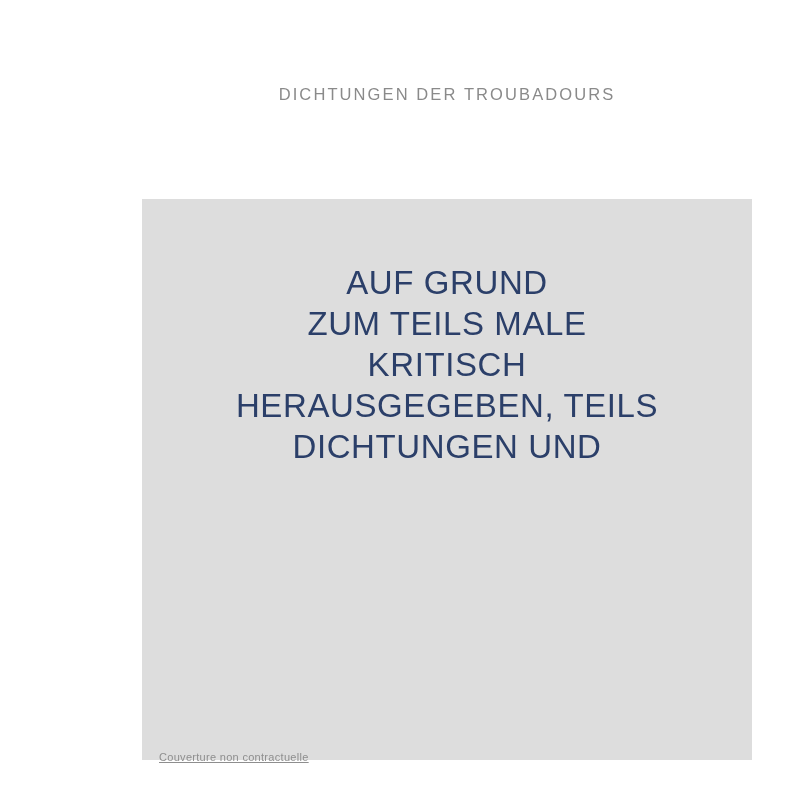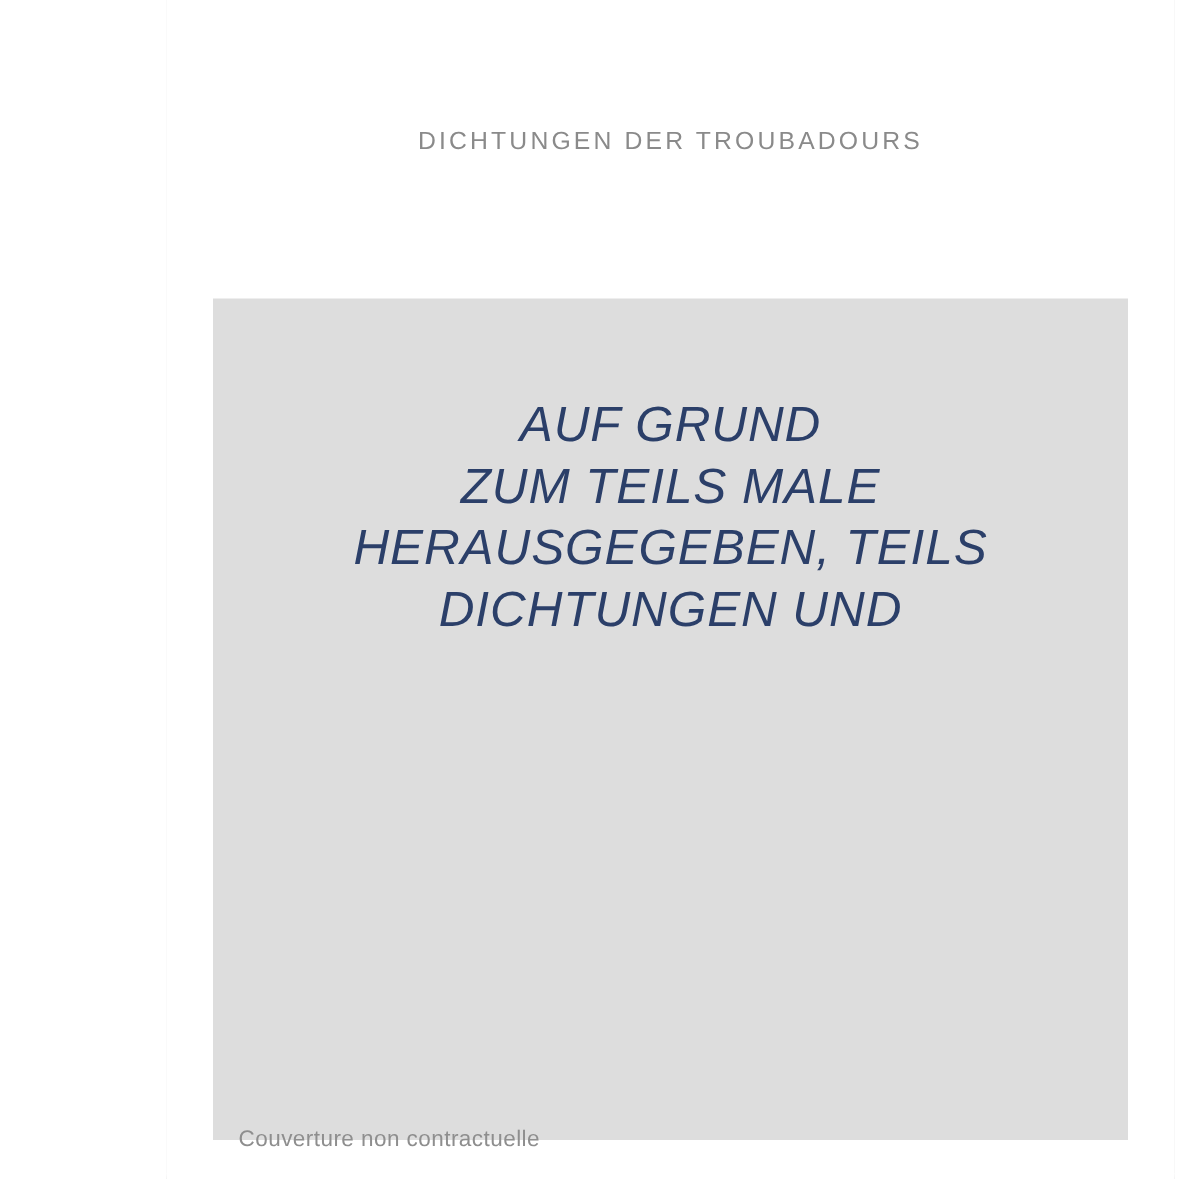--- a/index.html
+++ b/index.html
@@ -87,51 +87,52 @@
     color: #2b3f69;
     font-size: 33px;
     line-height: 41px;
     letter-spacing: 0.6px;
     font-weight: 400;
   }
 
   .main-title .line {
     display: block;
     white-space: nowrap;
-    font-style: italic;
   }
 
   .disclaimer {
     position: absolute;
     left: 48px;
     top: 751px;
-    font-size: 15px;
+    font-size: 11px;
     color: #8e8e8e;
     letter-spacing: 0.3px;
     white-space: nowrap;
+    text-decoration: underline;
   }
 </style>
 </head>
 <body>
 
 <div class="page">
 
   <div class="cover-edge-left"></div>
   <div class="cover-edge-right"></div>
   <div class="cover-edge-bottom"></div>
 
   <div class="cover">
 
     <div class="series-title">DICHTUNGEN DER TROUBADOURS</div>
 
     <div class="panel"></div>
 
     <div class="main-title">
       <span class="line">AUF GRUND</span>
       <span class="line">ZUM TEILS MALE</span>
+      <span class="line">KRITISCH</span>
       <span class="line">HERAUSGEGEBEN, TEILS</span>
       <span class="line">DICHTUNGEN UND</span>
     </div>
 
     <div class="disclaimer">Couverture non contractuelle</div>
 
   </div>
 </div>
 
 </body></html>

